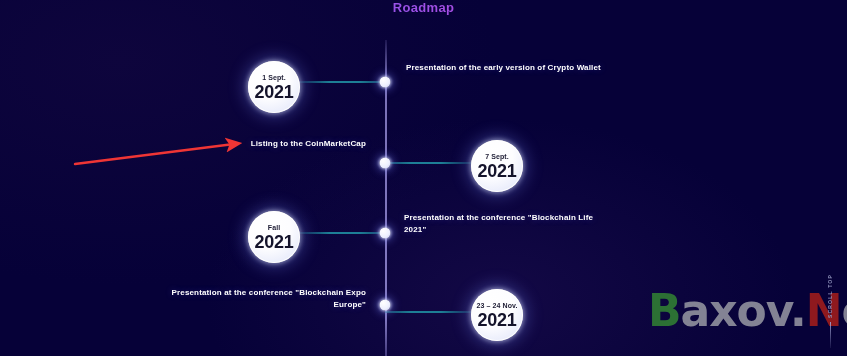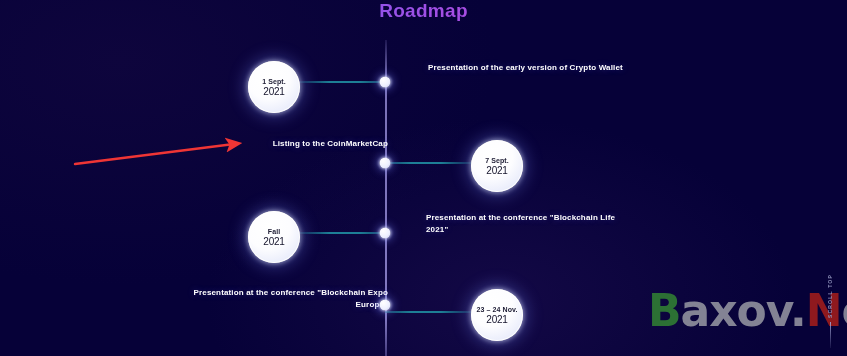--- a/index.html
+++ b/index.html
@@ -13,21 +13,21 @@
       radial-gradient(ellipse 420px 260px at 500px 300px, rgba(30,15,80,0.55) 0%, rgba(5,1,51,0) 70%),
       radial-gradient(ellipse 500px 300px at 120px 60px, rgba(16,6,62,0.8) 0%, rgba(5,1,51,0) 75%),
       #060138;
   }
 
   
   .title {
     position:absolute;
     left:0; right:0; top:0px;
     text-align:center;
-    font-size:19px;
+    font-size:13px;
     font-weight:700;
     letter-spacing:0.3px;
     background:linear-gradient(90deg,#5b56f5 0%,#7b5bf0 30%,#b04ae0 60%,#e0379f 100%);
     -webkit-background-clip:text;
     background-clip:text;
     color:transparent;
     -webkit-text-fill-color:transparent;
   }
 
   
@@ -76,38 +76,37 @@
   .bubble .day {
     font-size:7px;
     font-weight:700;
     color:#1c1b33;
     letter-spacing:0.1px;
     line-height:1;
     margin-bottom:2px;
     white-space:nowrap;
   }
   .bubble .year {
-    font-size:10px;
-    font-weight:400;
+    font-size:18px;
+    font-weight:700;
     color:#14132b;
     line-height:1;
     letter-spacing:-0.2px;
   }
 
   
   .event {
     position:absolute;
     font-size:8px;
     font-weight:700;
     color:#ffffff;
     line-height:1.45;
     letter-spacing:0.15px;
     text-shadow:0 0 6px rgba(120,130,255,0.35);
     z-index:3;
-    margin-left:22px;
   }
   .event.left { text-align:right; }
 
   
   .arrow-svg {
     position:absolute;
     left:60px; top:128px;
     width:200px; height:50px;
     z-index:8;
     pointer-events:none;

